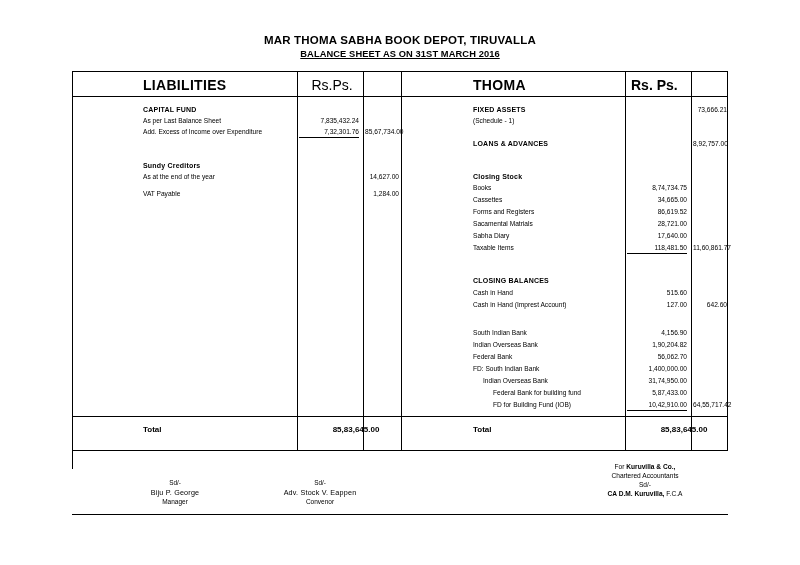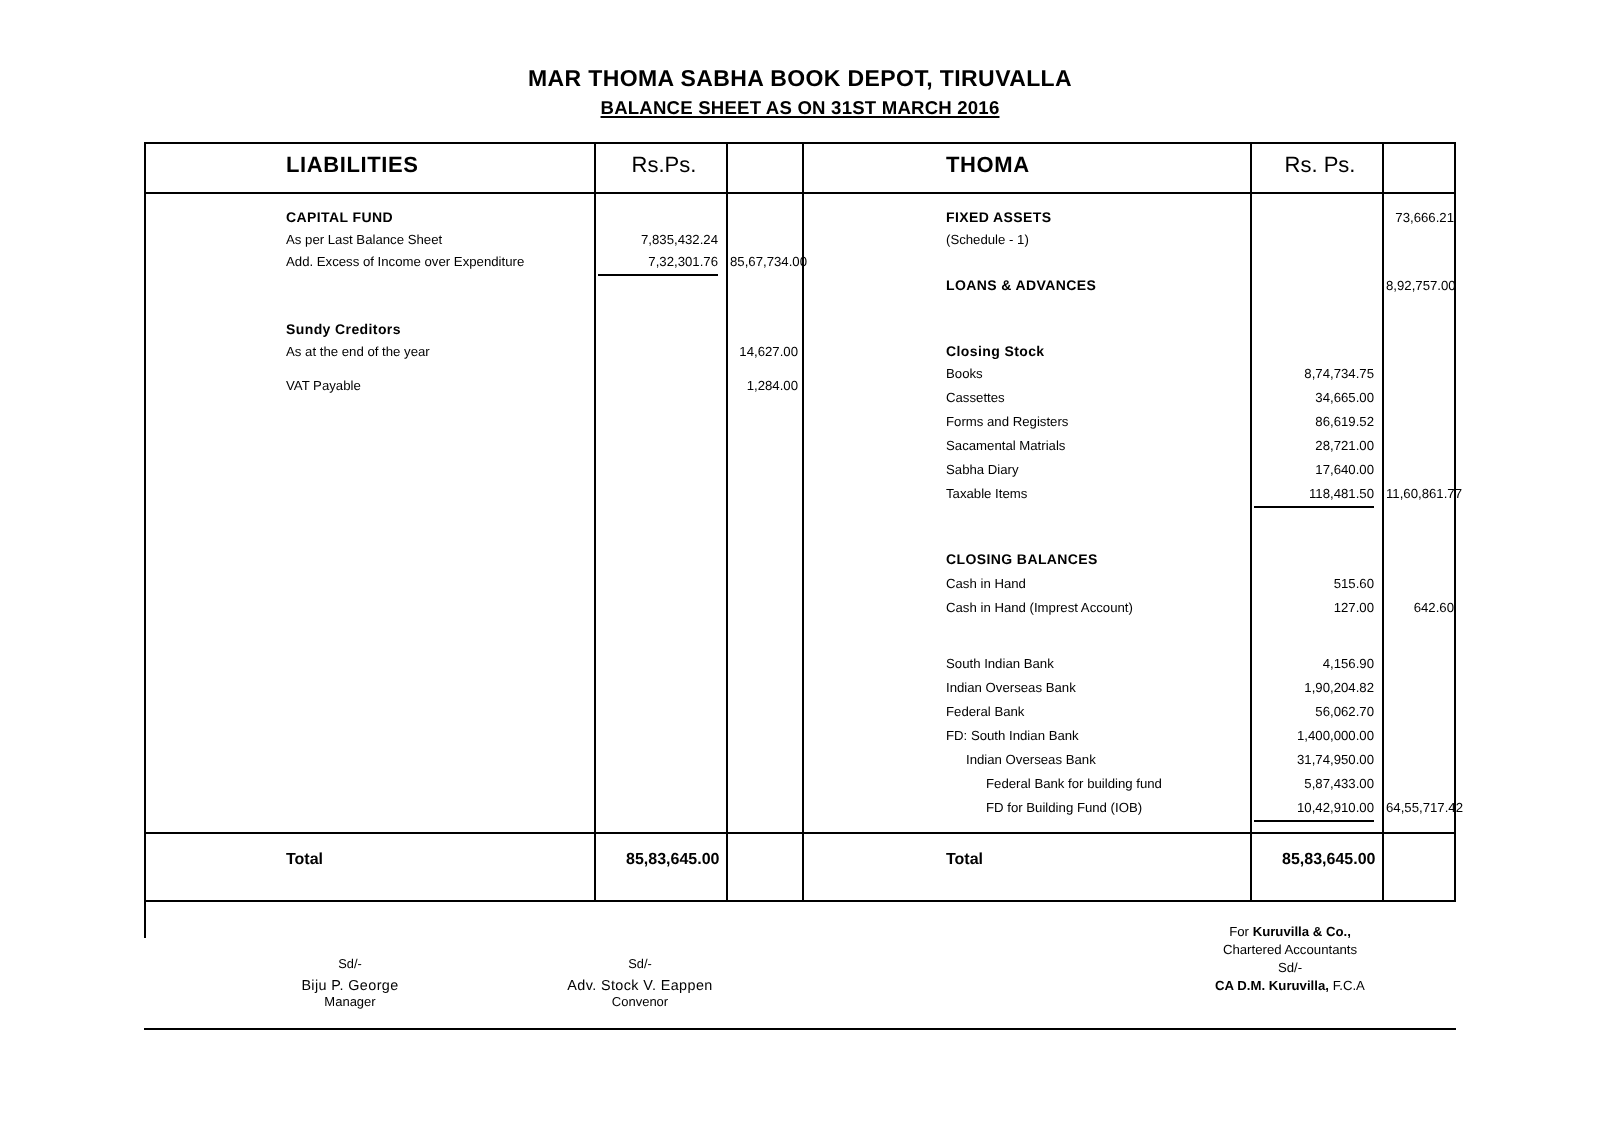--- a/index.html
+++ b/index.html
@@ -92,28 +92,28 @@
     left: 0; right: 0;
     top: 378px;
     height: 1px;
     background: #000;
   }
 
   
   .hdr {
     position: absolute;
     top: 5px;
-    font-size: 11px;
+    font-size: 14px;
     font-weight: bold;
     letter-spacing: 0.3px;
   }
   .hdr.liab  { left: 70px; }
   .hdr.assets{ left: 400px; }
   .hdr.rps1  { left: 230px; width: 58px; text-align: center; font-weight: normal; letter-spacing: 0; }
-  .hdr.rps2  { left: 558px; width: 58px; text-align: center; font-weight: normal; letter-spacing: 0; }
+  .hdr.rps2  { left: 558px; width: 58px; text-align: left; font-weight: bold; letter-spacing: 0; }
 
   
   .cell {
     position: absolute;
     font-size: 6.6px;
     line-height: 8px;
     white-space: nowrap;
   }
   .cell.bold { font-weight: bold; font-size: 7px; letter-spacing: 0.2px; }
   .num {
@@ -143,21 +143,21 @@
     top: 353px;
     font-size: 8px;
     font-weight: bold;
   }
   .total-lab.assets-side { left: 400px; }
   .total-num {
     position: absolute;
     top: 353px;
     font-size: 8px;
     font-weight: bold;
-    text-align: left;
+    text-align: center;
   }
   .total-num.lia { left: 240px; width: 86px; }
   .total-num.ast { left: 568px; width: 86px; }
 
   
   .sig {
     position: absolute;
     text-align: center;
     font-size: 6.6px;
     line-height: 9.5px;

